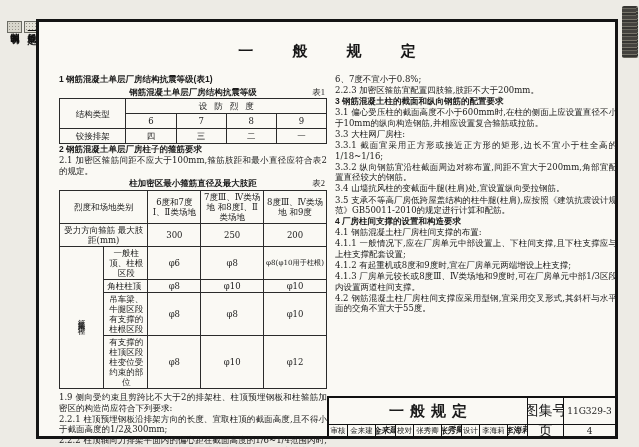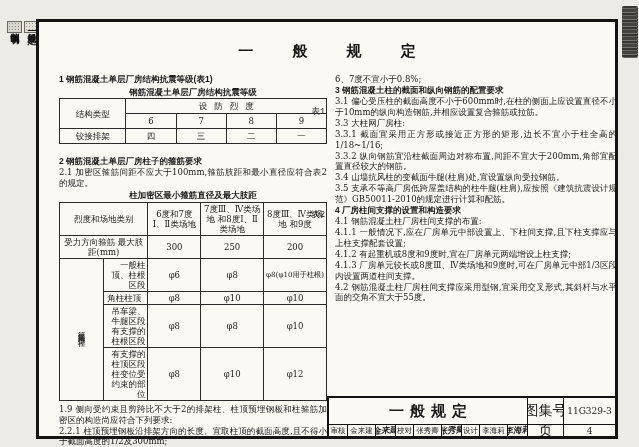--- a/index.html
+++ b/index.html
@@ -46,28 +46,28 @@
   .col-right{left:296px;width:282px;}
   .col p{margin:0 0 0.5px 0;}
   .hd{
     font-family:Liberation Sans, sans-serif;
     font-weight:bold;text-align:left;
   }
   
   .tcaption{position:relative;text-align:center;margin:2px 0 1px 0;font-weight:bold;
     font-family:"DejaVu Sans","Liberation Sans",sans-serif;}
   .tcaption .tlabel{position:absolute;right:2px;top:0;font-weight:normal;
-    font-family:Liberation Mono, monospace;margin-top:20px;}
+    font-family:Liberation Serif, serif;}
   
   table{border-collapse:collapse;width:100%;table-layout:fixed;}
   td{border:1px solid #2b2b2b;padding:1px 2px;text-align:center;vertical-align:middle;
      font-size:8.5px;line-height:10px;overflow:hidden;}
   .t1 td{height:12px;}
   .t1 .spread{letter-spacing:7px;text-indent:7px;}
-  .t2 td.desc{text-align:right;padding-left:3px;}
+  .t2 td.desc{text-align:center;padding-left:3px;}
   .t2 td.desc.ctr{text-align:left;}
   .t2 .vert{
     writing-mode:vertical-rl;text-orientation:upright;
     font-size:7.6px;letter-spacing:1.5px;padding:0;width:11px;line-height:11px;
   }
   .t2 .tight{font-size:7.2px;white-space:nowrap;padding:1px 0;}
   
   .footer{
     position:absolute;right:0;bottom:0;width:288px;height:40px;
     border-top:2px solid #111;border-left:2px solid #111;
@@ -134,21 +134,21 @@
       <tr>
         <td>铰接排架</td>
         <td>四</td>
         <td>三</td>
         <td>二</td>
         <td>一</td>
       </tr>
     </tbody>
       </table>
 
-    <p class="hd" style="margin-top:12px">2 钢筋混凝土单层厂房柱子的箍筋要求</p>
+    <p class="hd" style="margin-top:0">2 钢筋混凝土单层厂房柱子的箍筋要求</p>
     <p>2.1 加密区箍筋间距不应大于100mm,箍筋肢距和最小直径应符合表2的规定。</p>
 
     <div class="tcaption">
       <span>柱加密区最小箍筋直径及最大肢距</span>
       <span class="tlabel">表2</span>
     </div>
 
     <table class="t2">
       <tbody>
           <tr>
@@ -191,20 +191,21 @@
     </tbody>
       </table>
 
     <p style="margin-top:3px">1.9 侧向受约束且剪跨比不大于2的排架柱、柱顶预埋钢板和柱箍筋加密区的构造尚应符合下列要求:</p>
     <p>2.2.1 柱顶预埋钢板沿排架方向的长度、宜取柱顶的截面高度,且不得小于截面高度的1/2及300mm;</p>
     <p>2.2.2 柱顶轴向力排架平面内的偏心距在截面高度的1/6~1/4范围内时,柱顶箍筋加密区的箍筋体积配箍率:9度不宜小于1.2%;8度不宜小于1.0%;</p>
   </div>
 
   <div class="col col-right">
     <p>6、7度不宜小于0.8%;</p>
+    <p>2.2.3 加密区箍筋宜配置四肢箍,肢距不大于200mm。</p>
     <p class="hd">3 钢筋混凝土柱的截面和纵向钢筋的配置要求</p>
     <p>3.1 偏心受压柱的截面高度不小于600mm时,在柱的侧面上应设置直径不小于10mm的纵向构造钢筋,并相应设置复合箍筋或拉筋。</p>
     <p>3.3 大柱网厂房柱:</p>
     <p>3.3.1 截面宜采用正方形或接近正方形的矩形,边长不宜小于柱全高的1/18~1/16;</p>
     <p>3.3.2 纵向钢筋宜沿柱截面周边对称布置,间距不宜大于200mm,角部宜配置直径较大的钢筋。</p>
     <p>3.4 山墙抗风柱的变截面牛腿(柱肩)处,宜设置纵向受拉钢筋。</p>
     <p>3.5 支承不等高厂房低跨屋盖结构的柱牛腿(柱肩),应按照《建筑抗震设计规范》GB50011-2010的规定进行计算和配筋。</p>
     <p class="hd">4 厂房柱间支撑的设置和构造要求</p>
     <p>4.1 钢筋混凝土柱厂房柱间支撑的布置:</p>
     <p>4.1.1 一般情况下,应在厂房单元中部设置上、下柱间支撑,且下柱支撑应与上柱支撑配套设置;</p>

